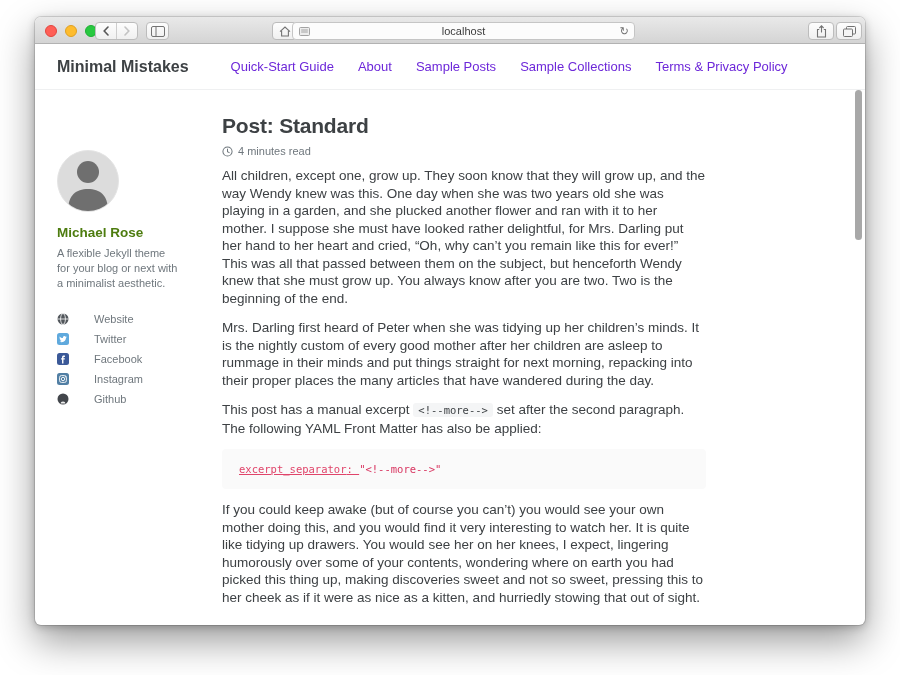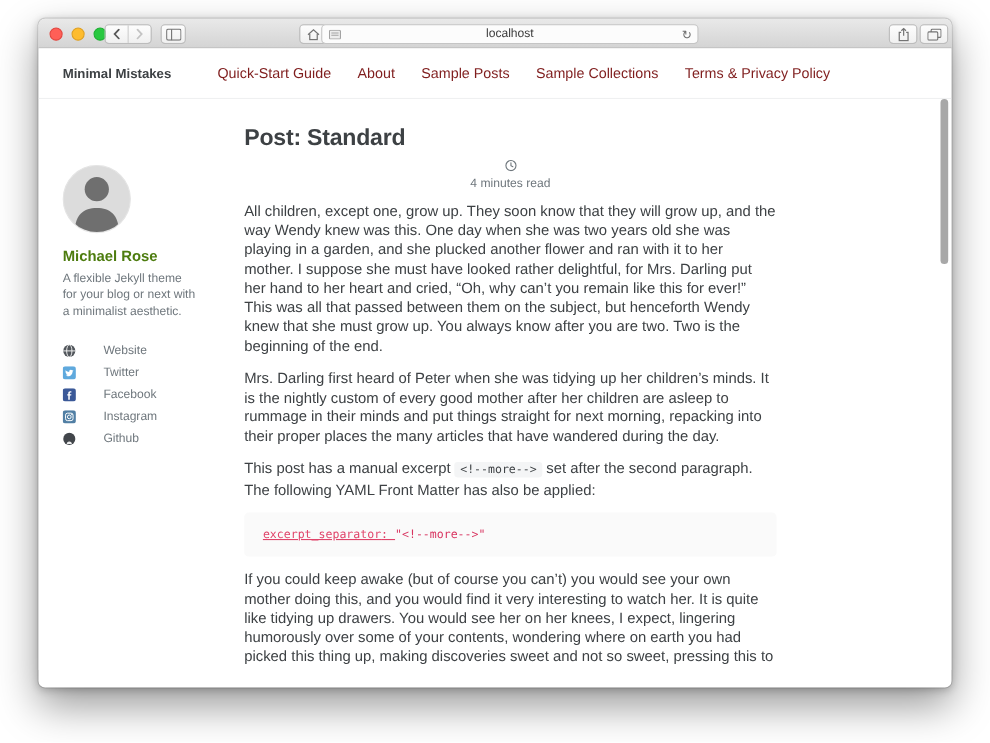--- a/index.html
+++ b/index.html
@@ -45,40 +45,40 @@
             display:flex; align-items:center; justify-content:center; }
   .tab-title { font-size:10px; color:#454545; }
   .newtab-btn { position:absolute; right:0; top:0; width:22px; height:15px; border-left:1px solid #bdbdbd;
                 display:flex; align-items:center; justify-content:center; font-size:12px; color:#6b6b6b; }
 
   
   .content { position:relative; height:565px; background:#fff; overflow:hidden; }
   .scroll-thumb { position:absolute; right:3px; top:46px; width:7px; height:150px; background:#a8a8a8; border-radius:4px; z-index:9; }
 
   .masthead { height:46px; display:flex; align-items:center; padding:0 22px; border-bottom:1px solid #eff0f1; }
-  .site-title { font-size:12px; font-weight:700; color:#3d4144; margin-right:42px;text-align:right; }
+  .site-title { font-size:16px; font-weight:700; color:#3d4144; margin-right:42px;text-align:right; }
   .site-nav { display:flex; gap:24px; font-size:13px; color:#8e959b; }
-  .site-nav a { color:#7f1d1d; text-decoration:none; }
+  .site-nav a { color:#6d28d9; text-decoration:none; }
 
   .page { display:flex; padding-left:22px; }
   .profile { width:122px; margin-top:60px; flex-shrink:0; }
   .avatar { width:62px; height:62px; border-radius:50%; overflow:hidden; background:#dcdcdc; border:1px solid #e4e4e4; }
   .author-name { margin-top:13px; font-size:13.5px; font-weight:700; color:#4d7c0f; }
   .author-bio { margin-top:6px; font-size:11px; line-height:15px; color:#6f777d; }
   .author-links { margin-top:22px; }
   .author-link { display:flex; align-items:flex-start; gap:25px; margin-bottom:8px; font-size:11px; color:#6f777d; height:12px; }
 
   .main { margin-left:43px; width:484px; }
   .breadcrumb { margin-top:13px; font-size:11.5px; color:#3d4144; }
   .breadcrumb a { color:#58a2cf; text-decoration:none; }
   .breadcrumb .sep { margin:0 4px; color:#3d4144; }
   .breadcrumb .current { font-weight:700; }
 
   .post-title { margin-top:24px; font-size:21px; font-weight:700; color:#3d4144; letter-spacing:-.2px; }
-  .post-meta { margin-top:7px; display:flex; align-items:center; gap:5px; font-size:11px; color:#6f777d;flex-direction:column; }
+  .post-meta { margin-top:7px; display:flex; align-items:center; gap:5px; font-size:11px; color:#6f777d; }
 
   .post-body p { margin-top:12px; font-size:13.5px; line-height:17.5px; color:#3d4144; }
   .post-body p.first { margin-top:10px; }
   code.inline { font-family:"DejaVu Sans Mono","Liberation Mono",monospace; font-size:10.5px;
                 background:#f4f5f6; border-radius:3px; padding:1px 5px; color:#3d4144; }
   .codeblock { margin-top:12px; background:#fafafa; border-radius:4px; padding:13px 17px;
                font-family:"DejaVu Sans Mono","Liberation Mono",monospace; font-size:10.5px; line-height:14px; }
   .code-key, .code-punct { color:#e0446a;text-decoration:underline; }
   .code-str { color:#d8335f; }
 

